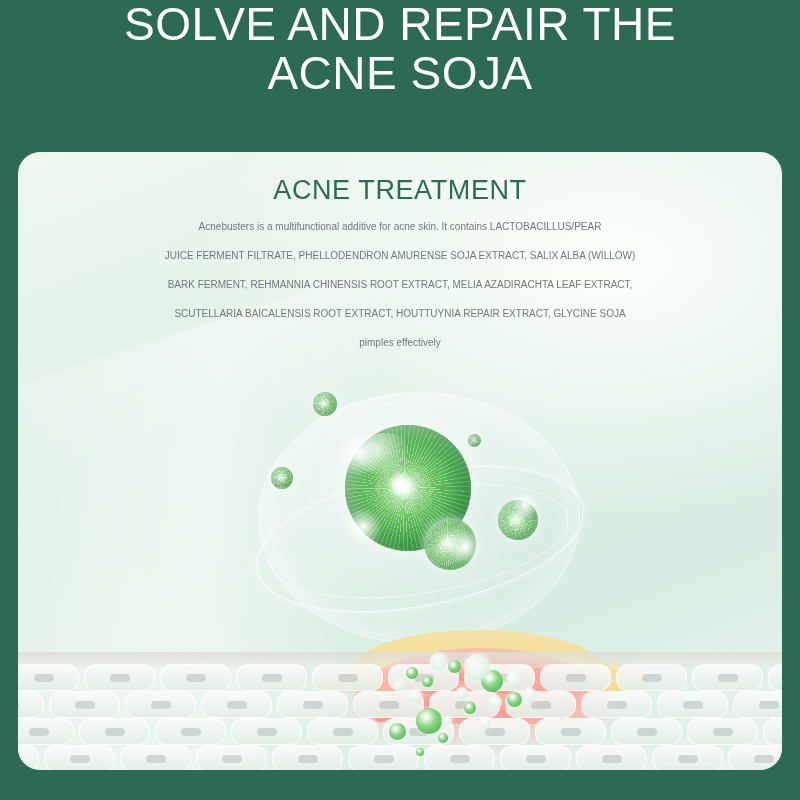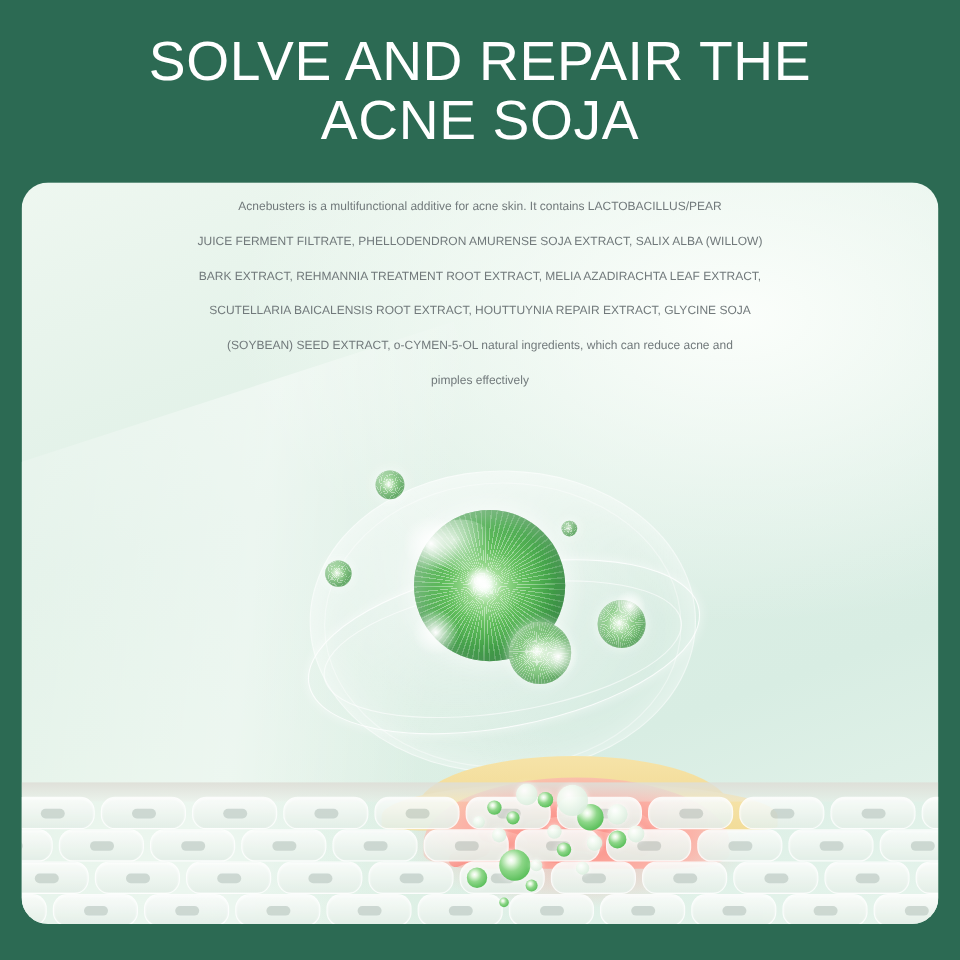--- a/index.html
+++ b/index.html
@@ -6,21 +6,21 @@
   body{
     width:800px;height:800px;overflow:hidden;
     background:#2c6a53;
     font-family:"Liberation Sans", sans-serif;
   }
   #page{position:relative;width:800px;height:800px;background:#2c6a53;}
 
   
   .header{
     position:absolute;left:0;top:0;width:800px;height:152px;
-    display:flex;flex-direction:column;align-items:center;justify-content:center;
+    display:flex;flex-direction:column;align-items:center;
     text-align:center;
   }
   .header .line{
     color:#ffffff;
     font-size:46px;
     line-height:49px;
     letter-spacing:0.5px;
     font-weight:400;
     white-space:nowrap;
   }
@@ -413,23 +413,23 @@
       <div class="wdrop" style="left:505px;top:58px;width:14px;height:14px;"></div>
       <div class="wdrop" style="left:471px;top:66px;width:13px;height:13px;"></div>
       <div class="wdrop" style="left:438px;top:57px;width:12px;height:12px;"></div>
       <div class="wdrop" style="left:392px;top:60px;width:12px;height:12px;"></div>
       <div class="wdrop" style="left:424px;top:86px;width:10px;height:10px;"></div>
       <div class="wdrop" style="left:462px;top:88px;width:11px;height:11px;"></div>
       <div class="wdrop" style="left:376px;top:50px;width:10px;height:10px;"></div>
     </div>
 
     <div class="txt">
+      <div class="card-title">ACNE TREATMENT</div>
       <div class="body-lines">
         <div class="bl">Acnebusters is a multifunctional additive for acne skin. It contains LACTOBACILLUS/PEAR</div>
         <div class="bl">JUICE FERMENT FILTRATE, PHELLODENDRON AMURENSE SOJA EXTRACT, SALIX ALBA (WILLOW)</div>
-        <div class="bl">BARK EXTRACT, REHMANNIA TREATMENT ROOT EXTRACT, MELIA AZADIRACHTA LEAF EXTRACT,</div>
+        <div class="bl">BARK FERMENT, REHMANNIA CHINENSIS ROOT EXTRACT, MELIA AZADIRACHTA LEAF EXTRACT,</div>
         <div class="bl">SCUTELLARIA BAICALENSIS ROOT EXTRACT, HOUTTUYNIA REPAIR EXTRACT, GLYCINE SOJA</div>
-        <div class="bl">(SOYBEAN) SEED EXTRACT, o-CYMEN-5-OL  natural ingredients, which can reduce acne and</div>
         <div class="bl">pimples effectively</div>
       </div>
     </div>
   </div>
 </div>
 
 </body></html>

